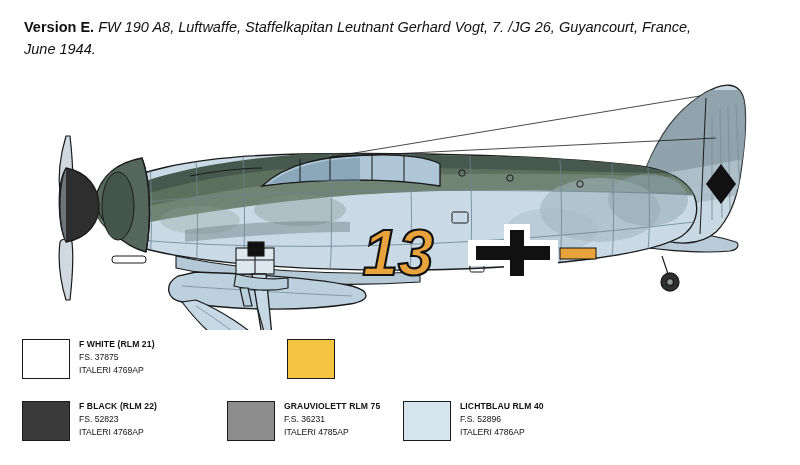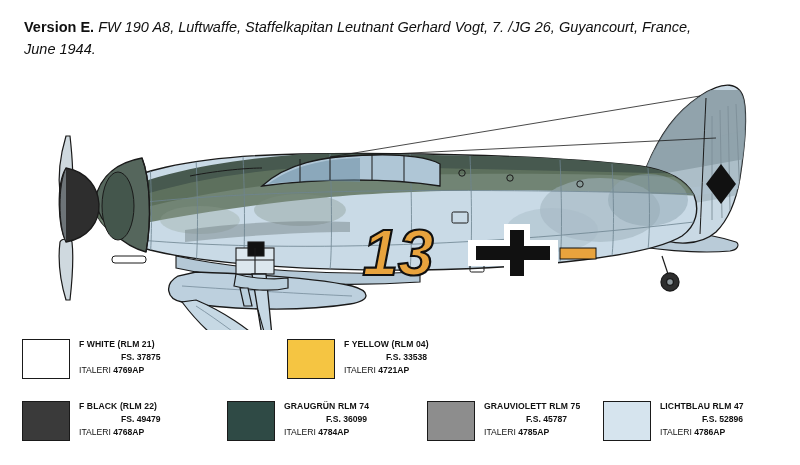--- a/index.html
+++ b/index.html
@@ -29,23 +29,23 @@
   .chiprow{position:absolute;left:0;width:760px;height:46px;display:flex;}
   .chiprow.r1{top:0;}
   .chiprow.r2{top:62px;}
   .chipcell{display:flex;align-items:flex-start;}
   .sw{
     width:48px;height:40px;border:1px solid #1a1a1a;box-sizing:border-box;
     flex:0 0 auto;margin-top:1px;
   }
   .txt{margin-left:9px;font-size:8.6px;line-height:1.5;color:#111;}
   .txt .nm{font-weight:bold;letter-spacing:.1px;}
-  .txt .fs{font-weight:bold;margin-left:42px;}
+  .txt .fs{font-weight:normal;}
   .txt .it{font-weight:normal;}
-  .txt .it b{font-weight:bold;}
+  .txt .it b{font-weight:normal;}
 </style>
 </head>
 <body>
 
 <div class="sheet">
 
   <div class="header">
     <span class="ver">Version E.</span>
     <span class="desc">FW 190 A8, Luftwaffe, Staffelkapitan Leutnant Gerhard Vogt, 7. /JG 26, Guyancourt, France, June 1944.</span>
   </div>
@@ -227,57 +227,44 @@
       <div class="chipcell" style="width:265px">
         <div class="sw" style="background:#FFFFFF"></div>
         <div class="txt">
           <div class="nm">F WHITE (RLM 21)</div>
           <div class="fs">FS. 37875</div>
           <div class="it"><span>ITALERI </span><b>4769AP</b></div>
         </div>
       </div>
       <div class="chipcell" style="width:265px">
         <div class="sw" style="background:#F5C542"></div>
-        <div class="txt">
-          <div class="nm">F YELLOW (RLM 04)</div>
-          <div class="fs">F.S. 33538</div>
-          <div class="it"><span>ITALERI </span><b>4721AP</b></div>
-        </div>
       </div>
     </div>
 
     <div class="chiprow r2">
       <div class="chipcell" style="width:205px">
         <div class="sw" style="background:#3A3A3A"></div>
         <div class="txt">
           <div class="nm">F BLACK (RLM 22)</div>
-          <div class="fs">FS. 49479</div>
+          <div class="fs">FS. 52823</div>
           <div class="it"><span>ITALERI </span><b>4768AP</b></div>
-        </div>
-      </div>
-      <div class="chipcell" style="width:200px">
-        <div class="sw" style="background:#2F4A45"></div>
-        <div class="txt">
-          <div class="nm">GRAUGRÜN RLM 74</div>
-          <div class="fs">F.S. 36099</div>
-          <div class="it"><span>ITALERI </span><b>4784AP</b></div>
         </div>
       </div>
       <div class="chipcell" style="width:176px">
         <div class="sw" style="background:#8D8D8D"></div>
         <div class="txt">
           <div class="nm">GRAUVIOLETT RLM 75</div>
-          <div class="fs">F.S. 45787</div>
+          <div class="fs">F.S. 36231</div>
           <div class="it"><span>ITALERI </span><b>4785AP</b></div>
         </div>
       </div>
       <div class="chipcell" style="width:165px">
         <div class="sw" style="background:#D6E4EE"></div>
         <div class="txt">
-          <div class="nm">LICHTBLAU RLM 47</div>
+          <div class="nm">LICHTBLAU RLM 40</div>
           <div class="fs">F.S. 52896</div>
           <div class="it"><span>ITALERI </span><b>4786AP</b></div>
         </div>
       </div>
     </div>
 
   </div>
 </div>
 
 </body></html>

